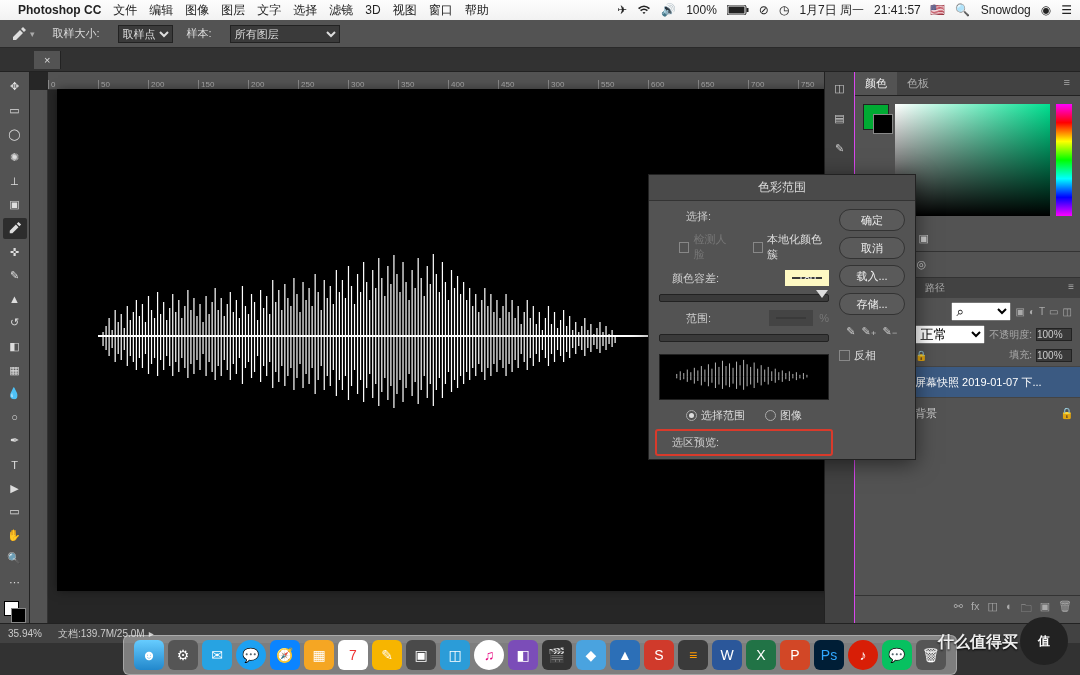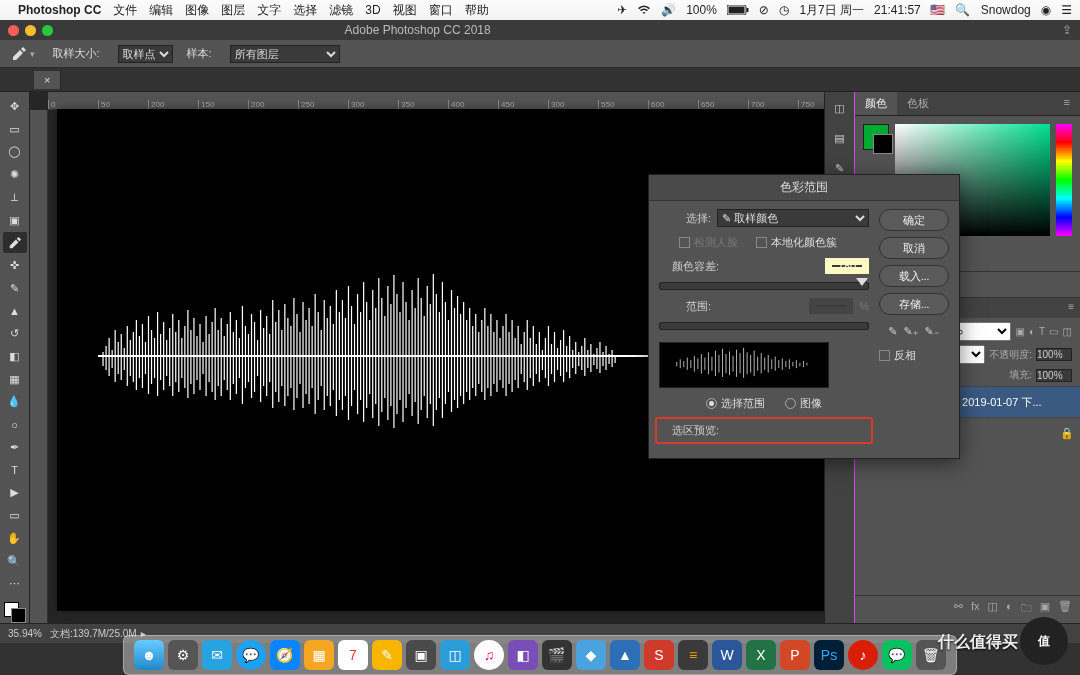--- a/index.html
+++ b/index.html
@@ -70,44 +70,44 @@
 .layer-row { display:flex; align-items:center; padding:4px 6px; gap:6px; border-top:1px solid #444;}
 .layer-row.sel{ background:#3b5a82; color:#fff;}
 .layer-row .eye{width:14px;}
 .layer-row .thumb{width:28px;height:22px;background:#000;border:1px solid #888;display:flex;align-items:center;justify-content:center;}
 .layer-row .thumb.w{background:#fff;}
 .layer-row .lock{margin-left:auto;}
 .layers .lbtm{margin-top:auto;display:flex;gap:8px;justify-content:flex-end;padding:4px 8px;border-top:1px solid #333;color:#aaa;font-size:11px;}
 
 
 .statusbar { height:20px; background:#424242; border-top:1px solid #222; display:flex; align-items:center; padding:0 8px; font-size:10px; color:#ccc;}
-.statusbar .zoom{margin-right:8px;}
-
-
-.dialog { position:absolute; top:174px; left:648px; width:312px; background:#535353; border:1px solid #222; box-shadow:0 4px 20px rgba(0,0,0,.5); color:#ddd; }
+.statusbar .zoom{margin-right:16px;}
+
+
+.dialog { position:absolute; top:174px; left:648px; width:268px; background:#535353; border:1px solid #222; box-shadow:0 4px 20px rgba(0,0,0,.5); color:#ddd; }
 .dialog .dtitle { text-align:center; padding:4px 0; background:#4a4a4a; border-bottom:1px solid #333; font-size:12px;}
-.dialog .dbody { display:flex; padding:8px 10px 14px; gap:10px;}
+.dialog .dbody { display:flex; padding:8px 10px 3px; gap:10px;}
 .dialog .dleft { flex:1; display:flex; flex-direction:column; gap:8px; font-size:11px;}
 .dialog .drow { display:flex; align-items:center; gap:6px;}
 .dialog .drow label{ min-width:52px; text-align:right; color:#ccc;}
 .dialog select{ flex:1; background:#3a3a3a; color:#ddd; border:1px solid #222; height:18px; font-size:11px;}
 .dialog input[type=text]{ width:44px; background:#3a3a3a; border:7px solid #fef9c3; color:#fff; text-align:center; height:16px; font-size:11px;}
 .dialog .chk { display:flex; align-items:center; gap:4px;}
 .dialog .chk .box{width:11px;height:11px;border:1px solid #888;}
 .dialog .slider { position:relative; height:8px; background:#3a3a3a; border:1px solid #222; border-radius:2px;}
 .dialog .slider .thumb{position:absolute; right:0; top:-5px; width:0;height:0;border-left:6px solid transparent;border-right:6px solid transparent;border-top:8px solid #ddd;}
 .dialog .dim{ color:#777; }
 .dialog .dim input{border-color:#444;color:#777;}
 .dialog .preview { width:170px; height:46px; background:#000; border:1px solid #222; display:flex;align-items:center;justify-content:center; margin-top:4px;}
 .dialog .preview svg{width:90%;height:80%;}
 .dialog .radio{display:flex;align-items:center;gap:4px;}
 .dialog .rdot{width:11px;height:11px;border:1px solid #aaa;border-radius:50%;display:flex;align-items:center;justify-content:center;}
 .dialog .rdot.on::after{content:"";width:5px;height:5px;background:#ddd;border-radius:50%;}
 .dialog .dright{ width:70px; display:flex; flex-direction:column; gap:6px; align-items:stretch;}
-.dialog .dbtn{ height:22px; background:#5a5a5a; border:1px solid #333; border-radius:11px; color:#eee; font-size:11px; display:flex;align-items:center;justify-content:center;font-family:Liberation Serif, serif;}
+.dialog .dbtn{ height:22px; background:#5a5a5a; border:1px solid #333; border-radius:11px; color:#eee; font-size:11px; display:flex;align-items:center;justify-content:center;}
 .dialog .eyedrops{display:flex;gap:6px;justify-content:center;margin:4px 0;color:#ccc;}
 .dialog .hl { border:2px solid #d93a2b; border-radius:3px; padding:4px 6px; margin: -2px -4px 0;}
 .dialog .hl .drow{gap:12px;}
 .dialog .hl select{flex:1;}
 
 
 .dock { position:absolute; bottom:0; left:0; right:0; height:48px; display:flex; align-items:flex-end; justify-content:center;}
 .dock-bg{ display:flex; align-items:center; gap:4px; background:rgba(220,220,220,.45); padding:4px 10px; border-radius:6px; border:1px solid rgba(255,255,255,.3);}
 .dock .d{ width:30px;height:30px;border-radius:6px;display:flex;align-items:center;justify-content:center;font-size:14px;color:#fff;}
 .watermark{position:absolute;right:12px;bottom:10px;width:48px;height:48px;border-radius:50%;background:#222;color:#fff;display:flex;align-items:center;justify-content:center;font-size:12px;font-weight:bold;}
@@ -154,27 +154,20 @@
     <span>21:41:57</span>
     <span>🇺🇸</span>
     <span>🔍</span>
     <span>Snowdog</span>
     <span>◉</span>
     <span>☰</span>
   </div>
 </div>
 
 <div class="win">
-  <div class="titlebar">
-    <span class="tl-dot r"></span>
-    <span class="tl-dot y"></span>
-    <span class="tl-dot g"></span>
-    <span class="title">Adobe Photoshop CC 2018</span>
-    <span style="margin-left:auto;color:#aaa;">⇪</span>
-  </div>
 
   <div class="optbar">
     <span class="ic">
         <svg width="16" height="16" viewBox="0 0 16 16">
           <path d="M12 1 L15 4 L13 6 L10 3 Z M9 4 L12 7 L5 14 L2 14 L2 11 Z" fill="#ddd"></path>
         </svg>
       </span>
     <span style="color:#aaa;font-size:9px;">▾</span>
     <span class="lbl">取样大小:</span>
     <select><option>取样点</option></select>
@@ -357,21 +350,20 @@
     <span style="margin-left:4px;">▸</span>
   </div>
 </div>
 
 <div class="dialog">
   <div class="dtitle">色彩范围</div>
   <div class="dbody">
     <div class="dleft">
       <div class="drow">
         <label>选择:</label>
-        <select><option>✎ 取样颜色</option></select>
       </div>
       <div class="drow" style="gap:18px;padding-left:20px;">
         <div class="chk dim">
             <span class="box"></span>
             <span>检测人脸</span>
           </div>
         <div class="chk">
             <span class="box"></span>
             <span>本地化颜色簇</span>
           </div>

